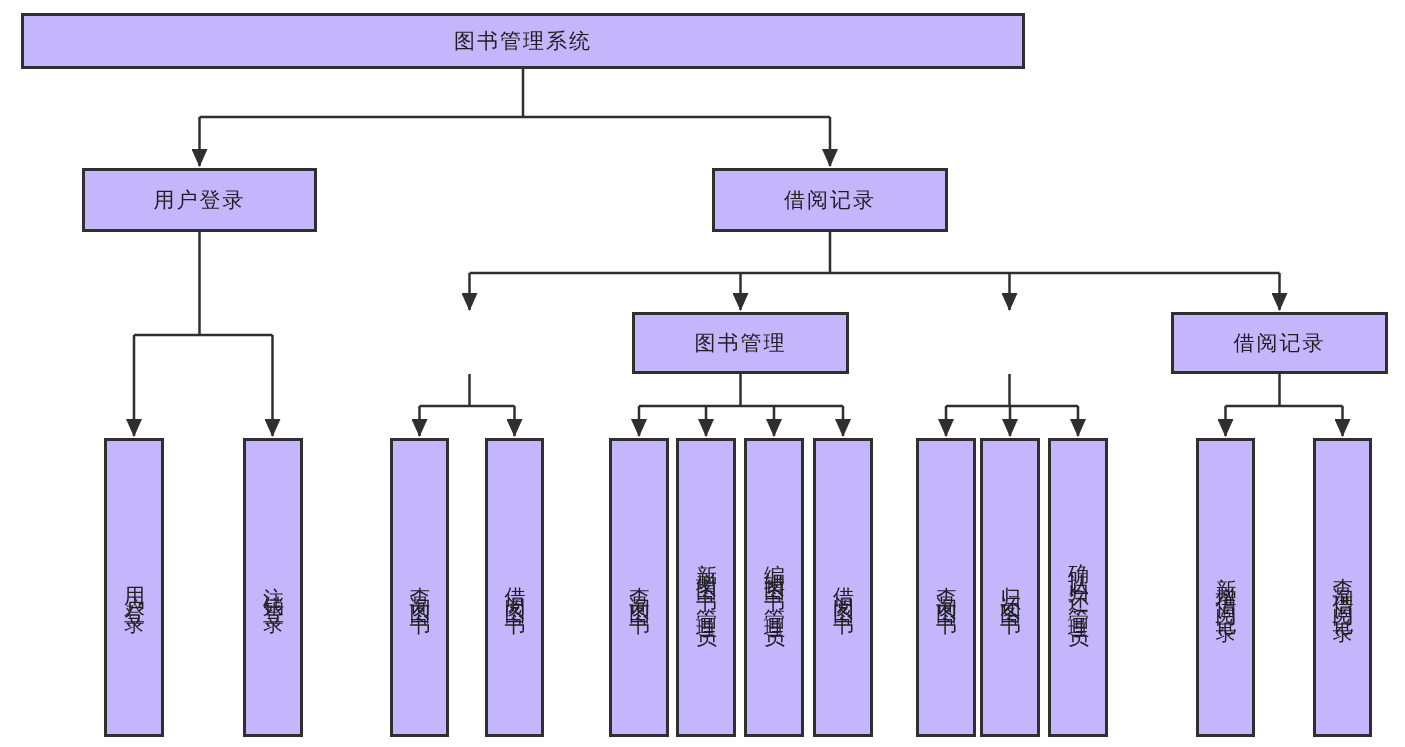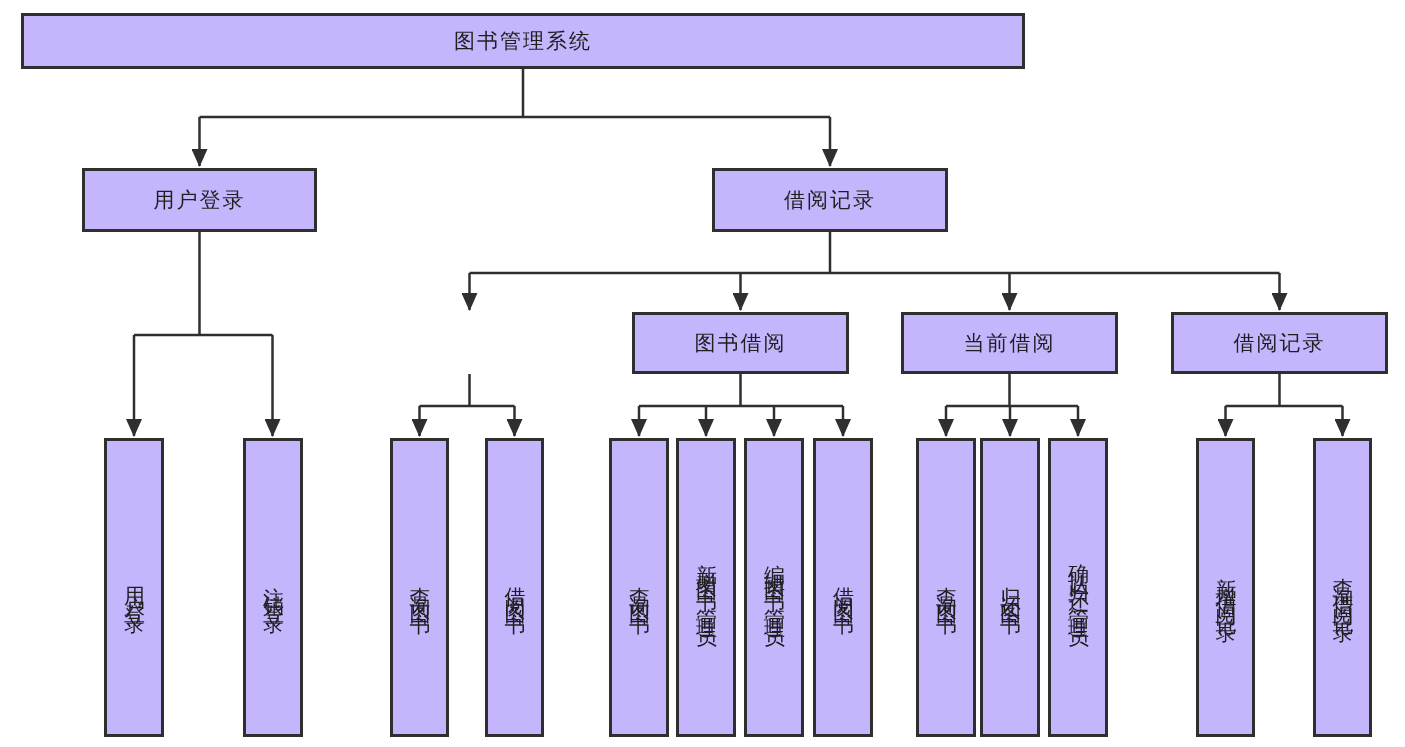--- a/index.html
+++ b/index.html
@@ -70,24 +70,21 @@
   </div>
 
   <div class="box hbox" style="left:82px;top:168px;width:235px;height:64px;">
     <span>用户登录</span>
   </div>
   <div class="box hbox" style="left:712px;top:168px;width:236px;height:64px;">
     <span>借阅记录</span>
   </div>
 
   <div class="box hbox" style="left:632px;top:312px;width:217px;height:62px;">
-    <span>图书借阅</span>
-  </div>
-  <div class="box hbox" style="left:901px;top:312px;width:217px;height:62px;">
-    <span>当前借阅</span>
+    <span>图书管理</span>
   </div>
   <div class="box hbox" style="left:1171px;top:312px;width:217px;height:62px;">
     <span>借阅记录</span>
   </div>
 
   <div class="box vbox" style="left:104px;top:438px;width:60px;height:299px;">
     <span class="vtext">用户登录</span>
   </div>
   <div class="box vbox" style="left:243px;top:438px;width:60px;height:299px;">
     <span class="vtext">注销登录</span>

